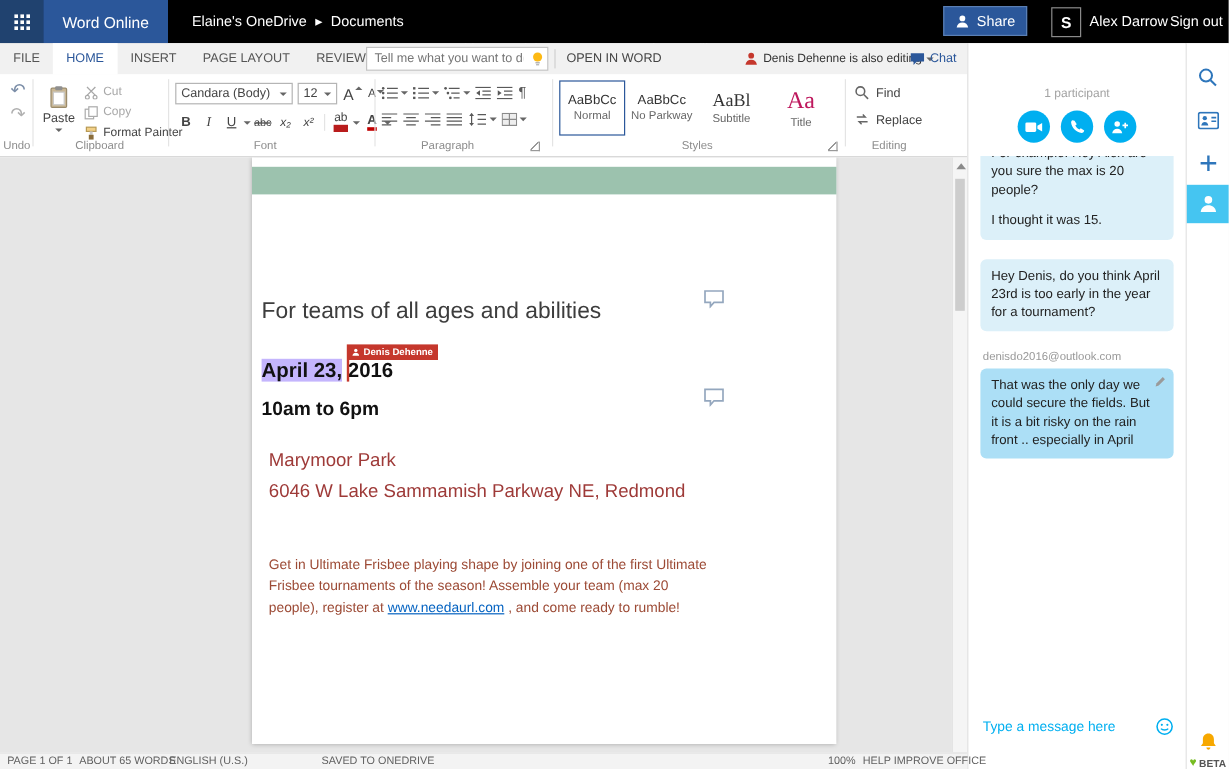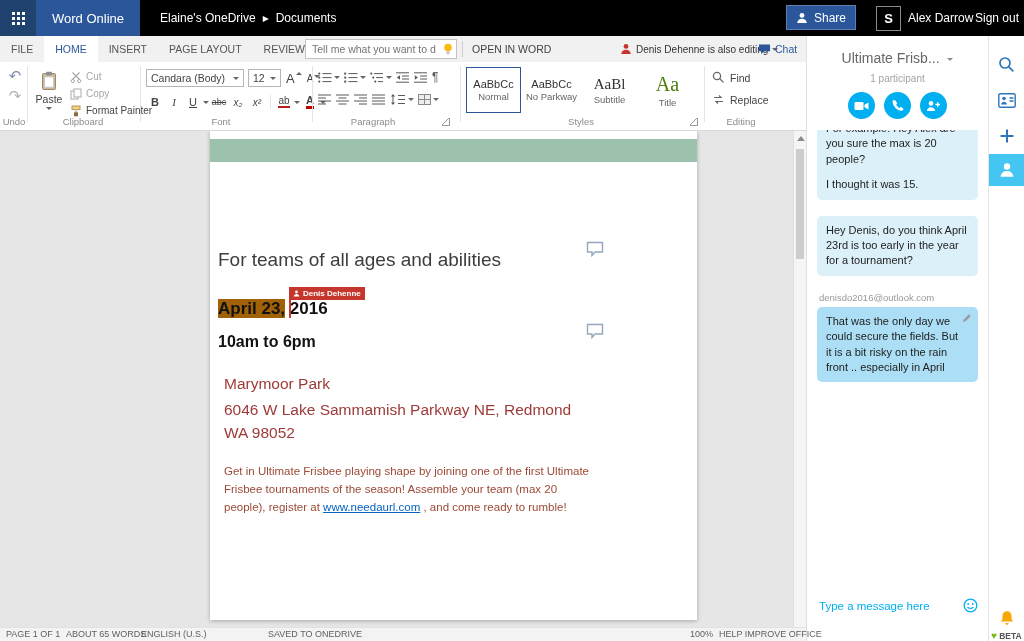--- a/index.html
+++ b/index.html
@@ -71,52 +71,52 @@
   .gf{display:flex;align-items:flex-start;gap:1px;cursor:pointer;}
   #fontRow2{position:absolute;left:146px;top:31px;display:flex;align-items:center;gap:1px;}
   .fbtn{min-width:16px;height:18px;display:flex;align-items:center;justify-content:center;
         font-size:11px;color:#444;cursor:pointer;padding:0 1px;}
   .fsep{width:1px;height:14px;background:#e4e4e4;margin:0 3px;}
   .u-bold{font-weight:bold;}
   .u-italic{font-style:italic;font-family:"Liberation Serif",serif;}
   .u-under{text-decoration:underline;}
   .u-strike{font-size:9px;text-decoration:line-through;}
   .u-small{font-size:10px;font-style:italic;}
-  .hl{border-bottom:2px solid #b91c1c;line-height:10px;font-size:10px;}
+  .hl{border-bottom:6px solid #b91c1c;line-height:10px;font-size:10px;}
   .fc{border-bottom:3px solid #c00000;line-height:11px;font-weight:bold;}
   #paraRow1{position:absolute;left:318px;top:8px;display:flex;align-items:center;gap:4px;}
   #paraRow2{position:absolute;left:318px;top:32px;display:flex;align-items:center;gap:4px;}
   .picon{display:flex;align-items:center;gap:2px;cursor:pointer;}
   .launcher{position:absolute;width:7px;height:7px;border-right:1px solid #999;border-bottom:1px solid #999;
             background:linear-gradient(135deg,transparent 46%,#999 46%,#999 56%,transparent 56%);cursor:pointer;}
   #styleCards{position:absolute;left:466px;top:5px;display:flex;gap:3px;}
   .style-card{width:55px;height:46px;border:1px solid transparent;display:flex;flex-direction:column;
               align-items:center;justify-content:center;gap:1px;cursor:pointer;box-sizing:border-box;background:#fff;}
   .style-card.selected{border-color:#2B579A;}
   .sprev{font-size:11px;color:#333;}
   .sprev.sub{font-size:15px;font-family:"Liberation Serif",serif;}
-  .sprev.title{font-size:20px;color:#4d7c0f;font-family:"Liberation Serif",serif;}
+  .sprev.title{font-size:20px;color:#be185d;font-family:"Liberation Serif",serif;}
   .sname{font-size:9.5px;color:#666;}
   .editrow{position:absolute;display:flex;align-items:center;gap:5px;font-size:10.5px;cursor:pointer;}
 
   
   #canvas{position:absolute;left:0;top:131px;width:806px;height:496px;background:#e6e6e6;overflow:hidden;}
   #vscroll{position:absolute;right:0;top:0;width:13px;height:496px;background:#f5f5f5;
            border-left:1px solid #e0e0e0;box-sizing:border-box;cursor:pointer;}
   .sb-up{position:absolute;top:5px;left:2.5px;width:0;height:0;border-left:4px solid transparent;
          border-right:4px solid transparent;border-bottom:5px solid #8a8a8a;}
   .sb-thumb{position:absolute;top:18px;left:2px;width:8px;height:110px;background:#cdcdcd;cursor:grab;}
   #page{position:absolute;left:210px;top:0;width:487px;height:489px;background:#fff;
         box-shadow:0 1px 4px rgba(0,0,0,.28);cursor:text;}
   #banner{position:absolute;left:0;top:8px;width:100%;height:23px;background:#9CC2AE;}
   .doc-title{position:absolute;left:8px;top:40px;font-size:22px;font-weight:bold;color:#9E3A38;
              line-height:37px;letter-spacing:.4px;}
   .doc-subtitle{position:absolute;left:8px;top:118px;font-size:19px;color:#3d3d3d;}
   .doc-date{position:absolute;left:8px;top:168px;font-size:17px;font-weight:bold;color:#111;}
-  .sel{background:#a16207;}
+  .sel{background:#c4b5fd;}
   .flag{position:absolute;left:71px;top:-12px;height:13px;background:#C5372C;color:#fff;font-size:8px;
         display:flex;align-items:center;gap:3px;padding:0 4px;white-space:nowrap;}
   .ins-cursor{position:absolute;left:71px;top:1px;width:1.5px;height:18px;background:#C5372C;}
   .doc-time{position:absolute;left:8px;top:202px;font-size:16px;font-weight:bold;color:#111;}
   .doc-venue{position:absolute;left:14px;top:244px;font-size:15.5px;color:#9E3A38;}
   .doc-addr{position:absolute;left:14px;top:267px;font-size:15.5px;color:#9E3A38;line-height:23px;}
   .doc-body{position:absolute;left:14px;top:331px;width:372px;font-size:11.5px;color:#9C4A35;line-height:18px;}
   .doc-body a{color:#0563C1;text-decoration:underline;cursor:pointer;}
   .comment{position:absolute;left:376px;cursor:pointer;}
 
@@ -473,37 +473,32 @@
     <div class="comment" style="top:192px;">
       <svg width="18" height="16" viewBox="0 0 18 16">
           <path d="M1.5 1.5h15v9.5H9l-3 3.5v-3.5H1.5z" fill="#fff" stroke="#94A7BE" stroke-width="1.4"></path>
         </svg>
     </div>
 
     <div class="doc-time">10am to 6pm</div>
     <div class="doc-venue">Marymoor Park</div>
     <div class="doc-addr">
       <div>6046 W Lake Sammamish Parkway NE, Redmond</div>
-      <div>WA 98052</div>
     </div>
     <div class="doc-body">
       <span>Get in Ultimate Frisbee playing shape by joining one of the first Ultimate Frisbee tournaments of the season!  Assemble your team (max 20 people), register at </span><a>www.needaurl.com</a><span> , and come ready to rumble!</span>
     </div>
   </div>
   <div id="vscroll">
     <div class="sb-up"></div>
     <div class="sb-thumb"></div>
   </div>
 </div>
 
 <div id="chat">
-  <div class="chat-title">
-    <span>Ultimate Frisb...</span>
-    <span class="caret gray" style="margin-left:4px;"></span>
-  </div>
   <div class="chat-part">1 participant</div>
   <div class="callrow">
     <div class="callbtn">
       <svg width="15" height="12" viewBox="0 0 15 12">
         <rect x="0.5" y="2" width="9" height="8" rx="1.2" fill="#fff"></rect>
           <path d="M10.5 4.8l4-2.3v7l-4-2.3z" fill="#fff"></path>
       </svg>
     </div>
     <div class="callbtn">
       <svg width="13" height="13" viewBox="0 0 14 14">

